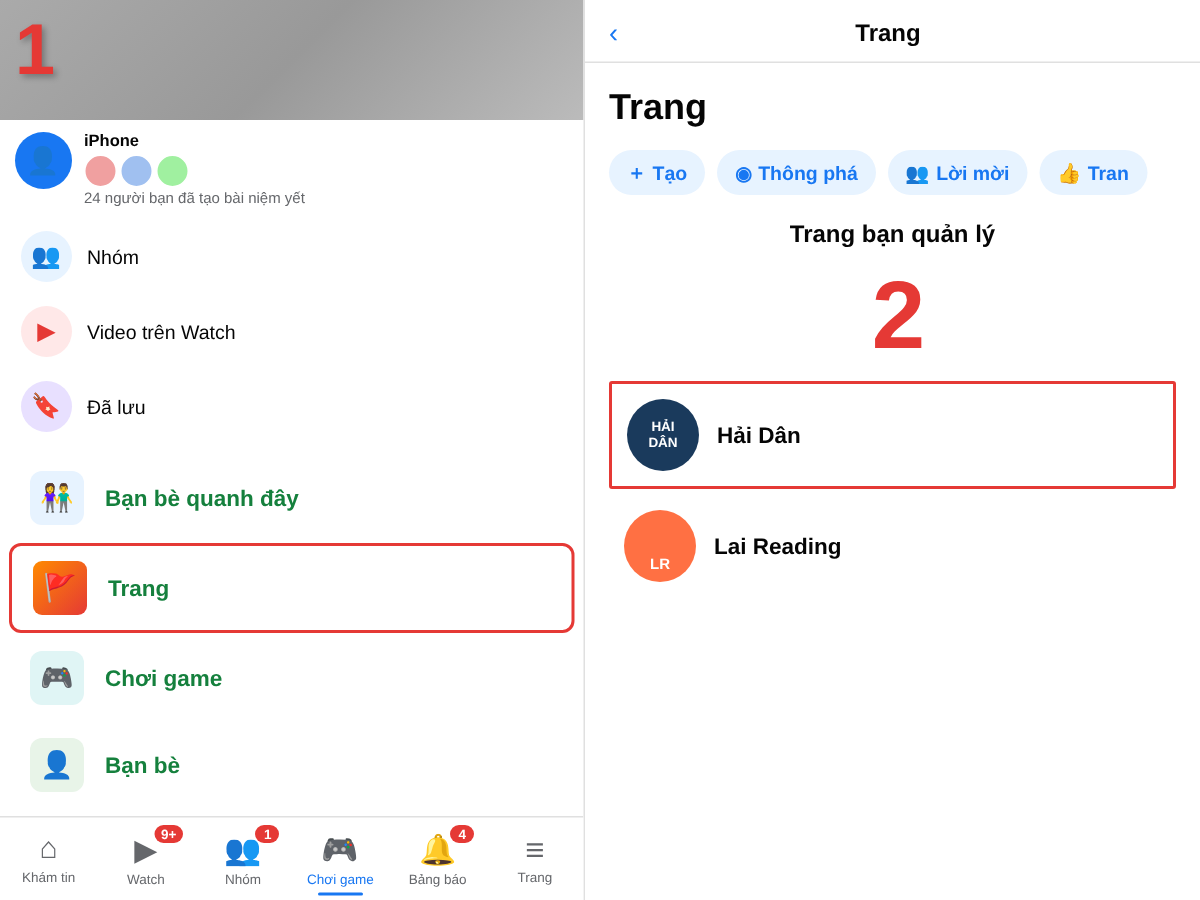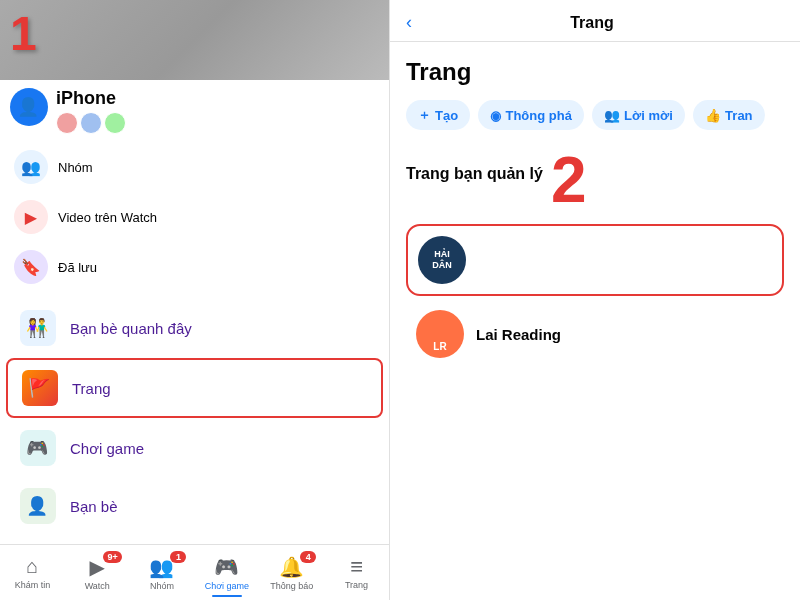--- a/index.html
+++ b/index.html
@@ -66,21 +66,21 @@
       flex-shrink: 0;
     }
     .profile-info {
       flex: 1;
     }
     .profile-suggest {
       font-size: 11px;
       color: #65676b;
     }
     .profile-name {
-      font-size: 18px;
+      font-size: 11px;
       font-weight: 600;
       color: #050505;
     }
     .friend-avatars {
       display: flex;
       gap: 2px;
       margin-top: 3px;
     }
     .friend-avatar {
       width: 22px;
@@ -124,22 +124,22 @@
       align-items: center;
       justify-content: center;
       font-size: 18px;
       flex-shrink: 0;
     }
     .menu-icon.blue { background: #e7f3ff; color: #1877f2; }
     .menu-icon.teal { background: #e0f5f5; color: #0d9e9e; }
     .menu-icon.people { background: #e8f4e8; color: #2d7a2d; }
     .menu-label {
       font-size: 15px;
-      font-weight: 400;
-      color: #4c1d95;
+      font-weight: 700;
+      color: #15803d;
     }
 
     
     .left-sidebar-items {
       padding: 4px 10px;
     }
     .left-sidebar-item {
       display: flex;
       align-items: center;
       padding: 8px 4px;
@@ -292,21 +292,21 @@
       display: flex;
       align-items: center;
       padding: 10px;
       border-radius: 10px;
       cursor: pointer;
       gap: 12px;
       margin-bottom: 4px;
     }
     .page-item.selected {
       border: 2px solid #e53935;
-      border-radius: 14px;
+      border-radius: 2px;
     }
     .page-avatar {
       width: 48px;
       height: 48px;
       border-radius: 50%;
       overflow: hidden;
       flex-shrink: 0;
       display: flex;
       align-items: center;
       justify-content: center;
@@ -370,20 +370,21 @@
 
   <div class="profile-area">
     <div class="avatar-circle">👤</div>
     <div class="profile-info">
       <div class="profile-name">iPhone</div>
       <div class="friend-avatars">
         <div class="friend-avatar"></div>
         <div class="friend-avatar"></div>
         <div class="friend-avatar"></div>
       </div>
+      <div class="profile-desc">24 người bạn đã tạo bài niệm yết</div>
     </div>
   </div>
 
   <div class="left-sidebar-items">
     <div class="left-sidebar-item">
       <div class="left-sidebar-icon">👥</div>
       <span class="left-sidebar-label">Nhóm</span>
     </div>
     <div class="left-sidebar-item">
       <div class="left-sidebar-icon" style="background:#ffe8e8;color:#e53935;">▶</div>
@@ -435,21 +436,21 @@
       <span class="nav-label">Nhóm</span>
     </div>
     <div class="nav-item">
       <div class="nav-icon active">🎮</div>
       <span class="nav-label active">Chơi game</span>
       <div class="nav-indicator"></div>
     </div>
     <div class="nav-item">
       <div class="nav-icon">🔔</div>
       <span class="nav-badge">4</span>
-      <span class="nav-label">Thông báo</span>
+      <span class="nav-label">Bảng báo</span>
     </div>
     <div class="nav-item">
       <div class="nav-icon" style="font-size:22px;line-height:1;">≡</div>
       <span class="nav-label">Trang</span>
     </div>
   </div>
 </div>
 
 <div class="right-panel">
 
@@ -474,30 +475,31 @@
       <button class="tab-btn">
         <span class="tab-icon">👥</span>
         <span>Lời mời</span>
       </button>
       <button class="tab-btn">
         <span class="tab-icon">👍</span>
         <span>Tran</span>
       </button>
     </div>
 
-    <div style="display:flex;align-items:center;margin-bottom:12px;">
+    <div style="display:flex;align-items:center;margin-bottom:12px;flex-direction:column;">
       <div class="section-title">Trang bạn quản lý</div>
       <span class="number-badge-2">2</span>
     </div>
 
     <div class="page-item selected">
       <div class="page-avatar dark-blue">
         <span style="font-size:9px;text-align:center;line-height:1.2;">HẢI<br>DÂN</span>
       </div>
       <div class="page-info">
+        <div class="page-name">Hải Dân</div>
       </div>
     </div>
 
     <div class="page-item">
       <div class="page-avatar orange-reading">
         <span style="font-size:10px;font-weight:700;margin-top:24px;">LR</span>
       </div>
       <div class="page-info">
         <div class="page-name">Lai Reading</div>
       </div>

